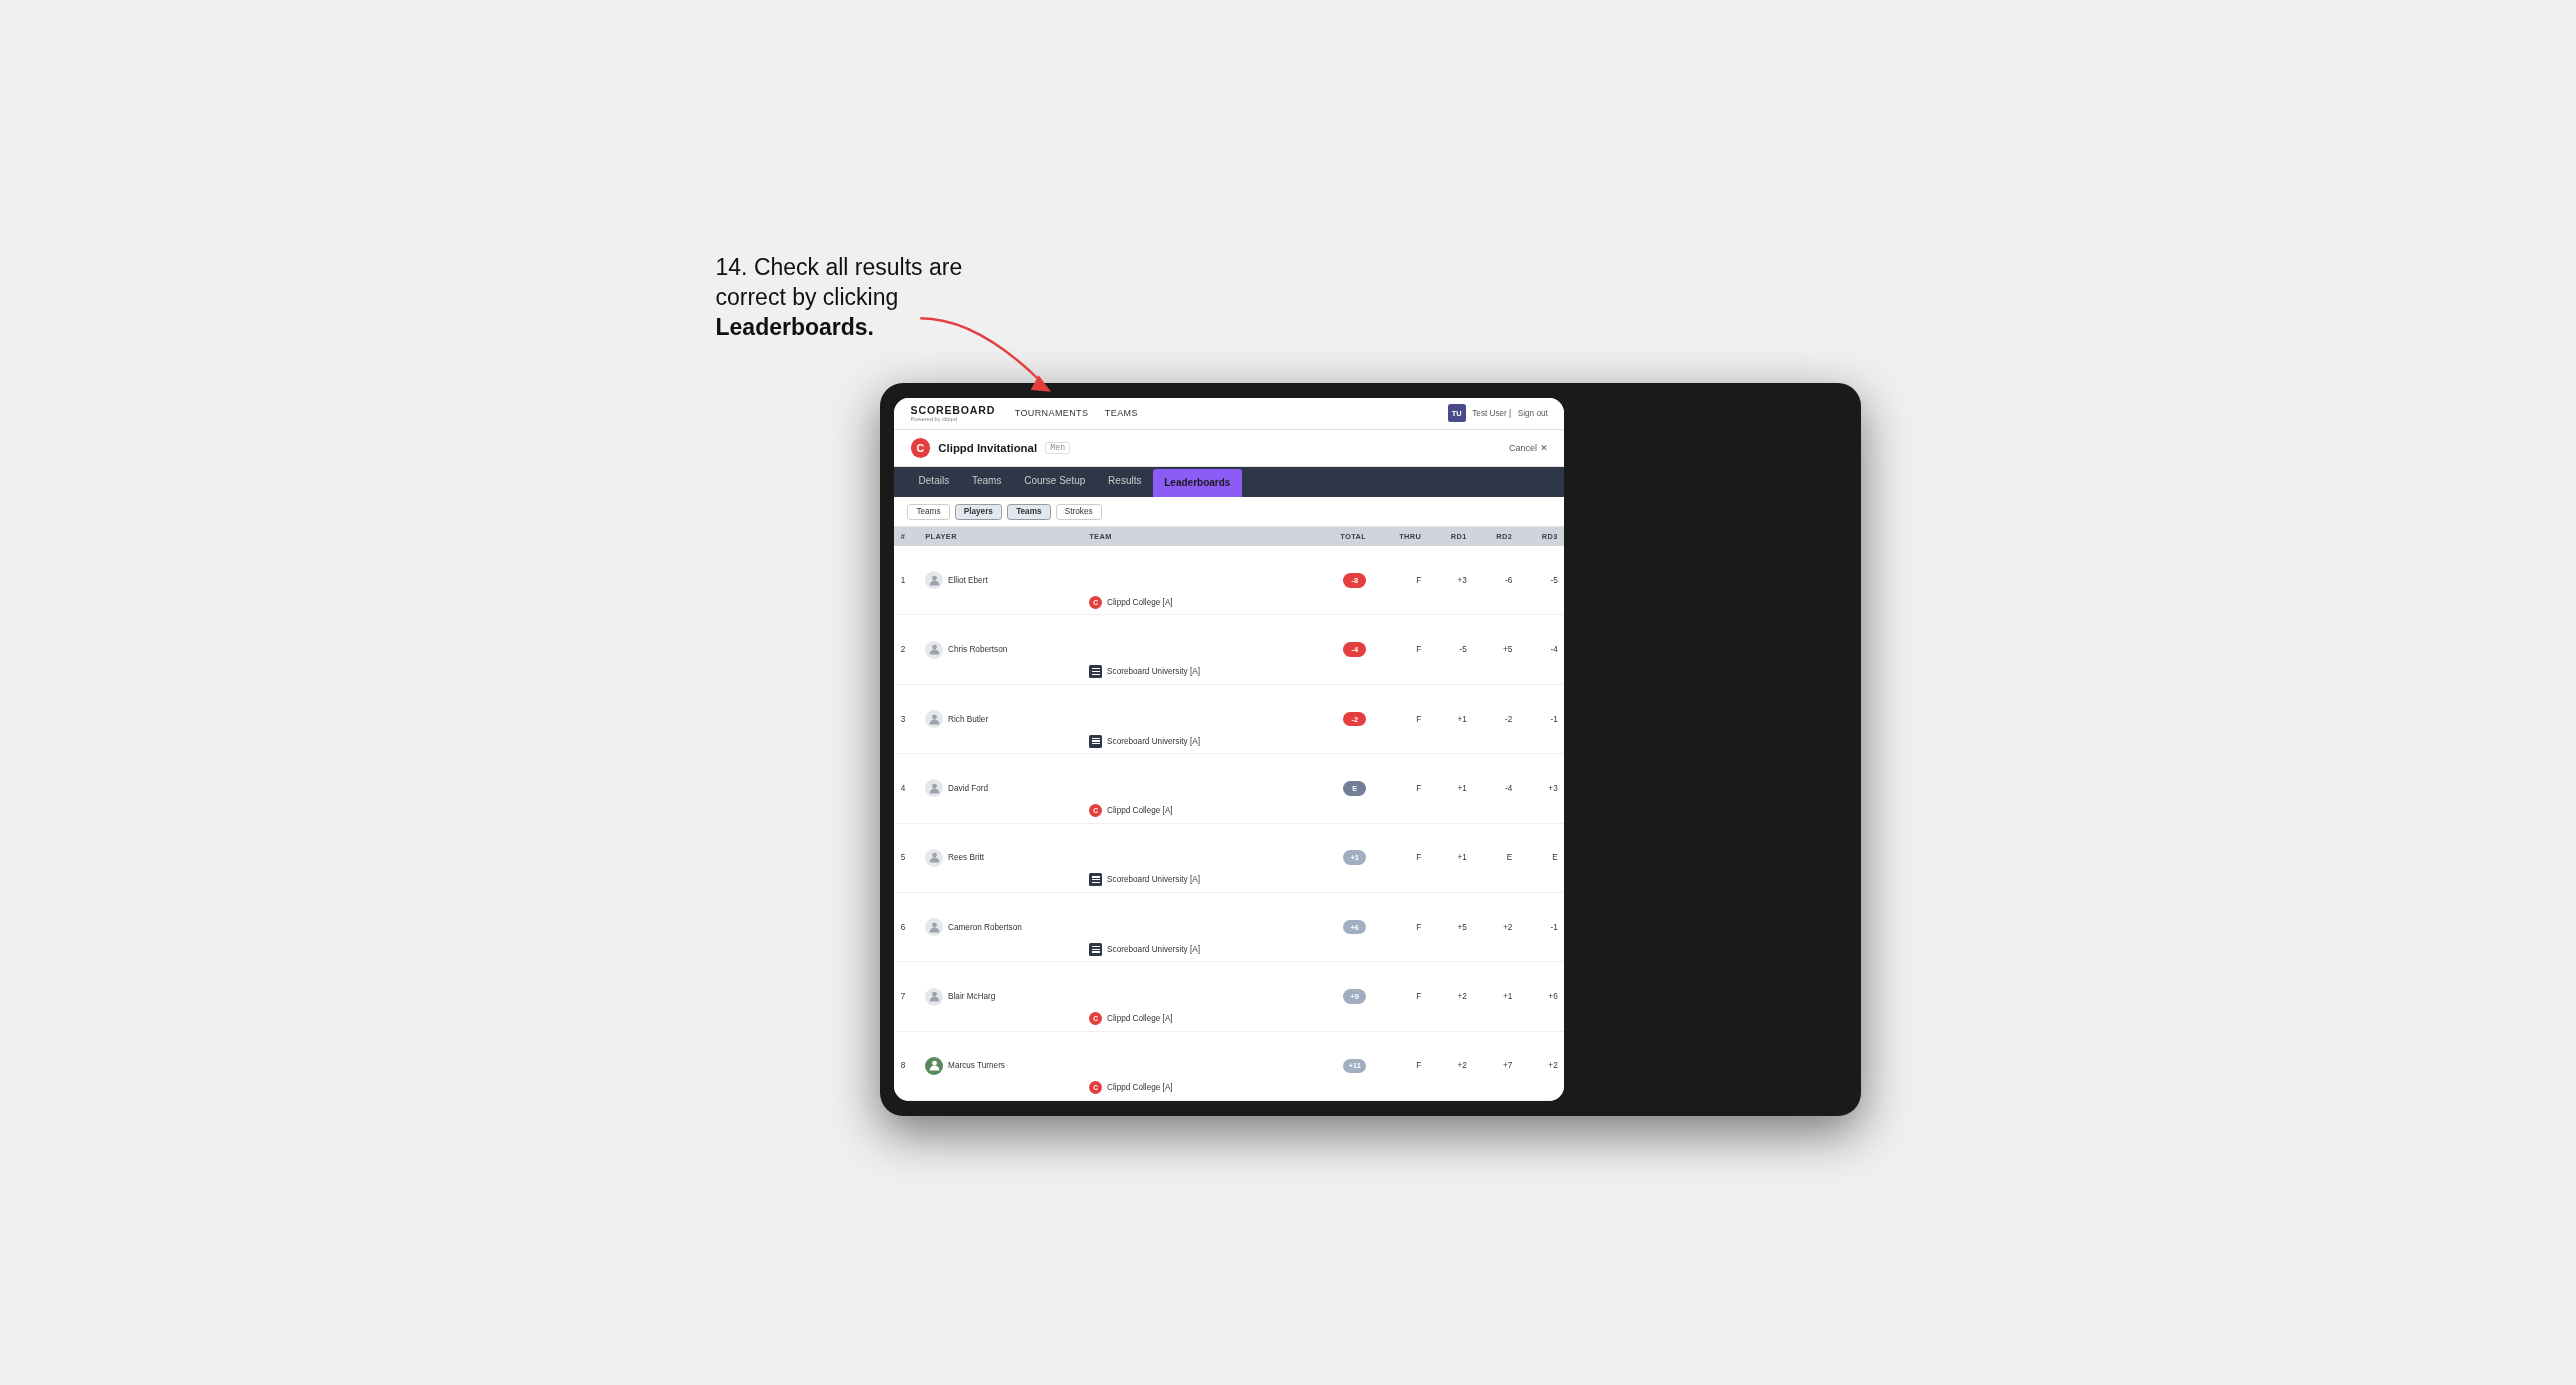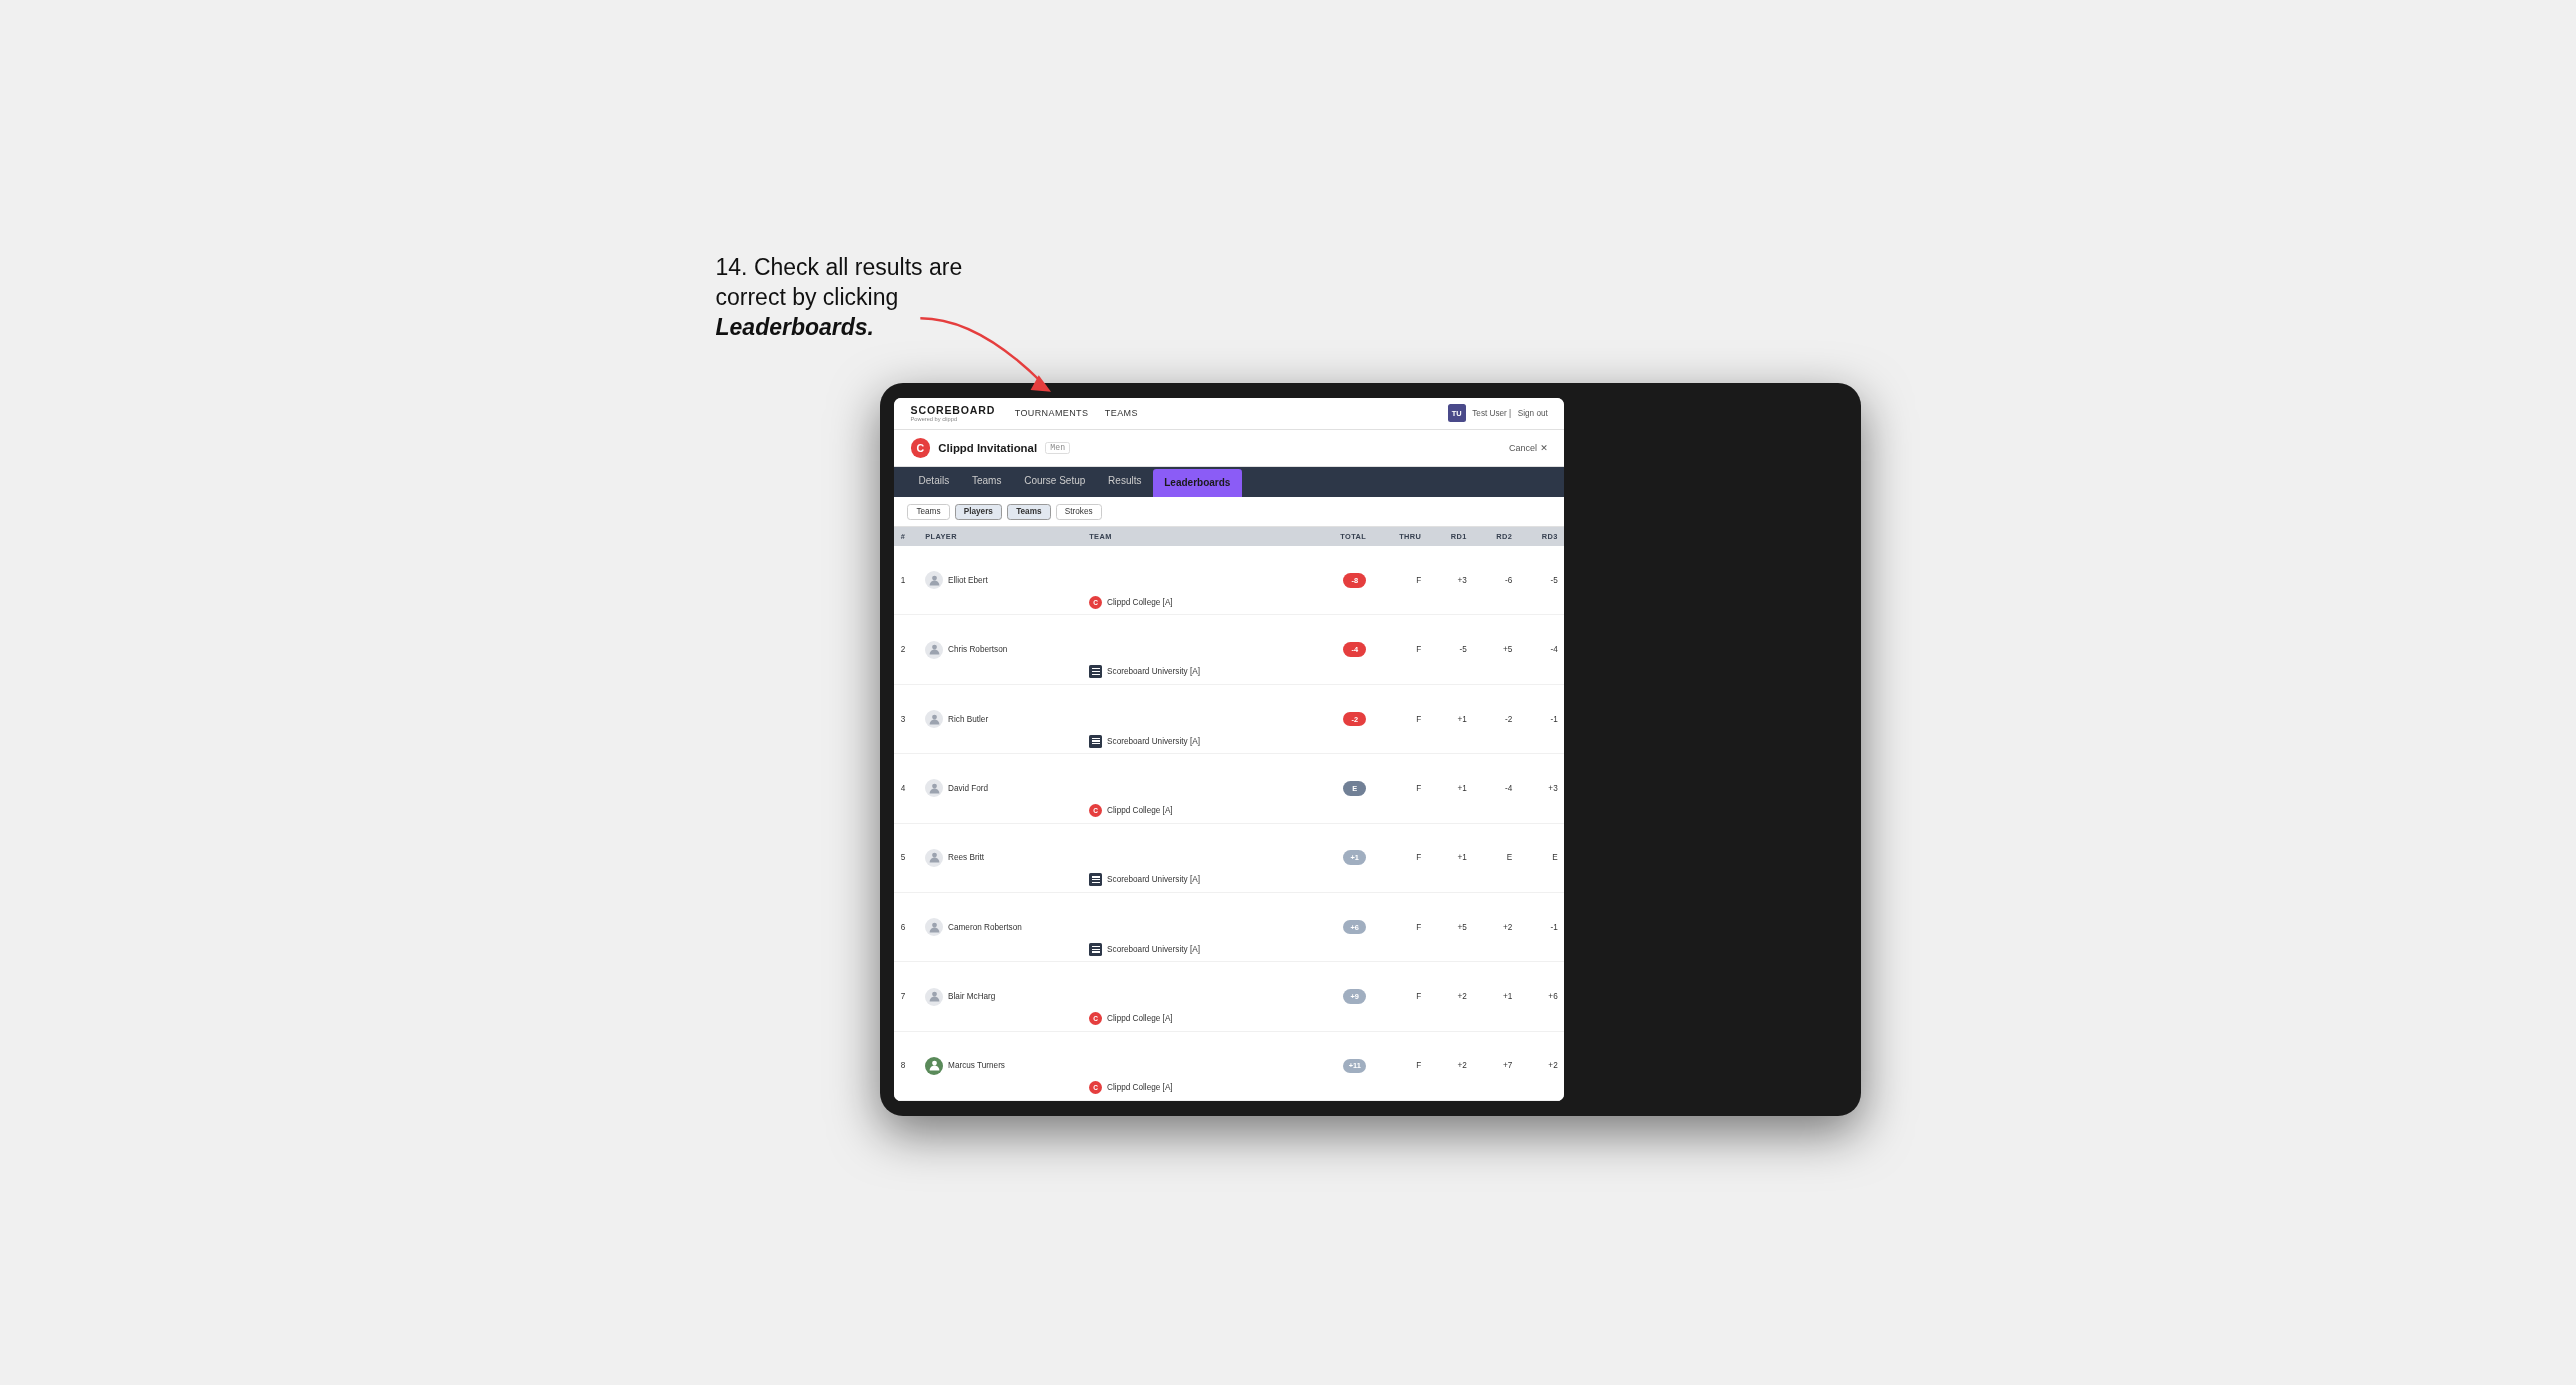--- a/index.html
+++ b/index.html
@@ -21,21 +21,21 @@
 
     .instruction-text {
       position: absolute;
       top: -16.4px;
       left: 0;
       font-size: 23px;
       line-height: 1.3;
       color: #111;
       max-width: 311px;
     }
-    .instruction-text strong { font-weight: 800; font-style: italic; }
+    .instruction-text strong { font-weight: 800; }
 
     .arrow-container {
       position: absolute;
       top: 41px;
       left: 196px;
       z-index: 10;
     }
 
     .arrow-svg {
       width: 180px;
@@ -47,21 +47,21 @@
       margin-top: 114px;
       margin-left: 164px;
       background: #1a1a1a;
       border-radius: 23px;
       padding: 14.7px;
       box-shadow: 0 16.4px 49px rgba(0,0,0,0.5);
     }
 
     .tablet-screen {
       background: #fff;
-      border-radius: 7px;
+      border-radius: 15px;
       overflow: hidden;
       width: 670px;
     }
 
     
     .navbar {
       background: #fff;
       border-bottom: 0.8px solid #e0e0e0;
       display: flex;
       align-items: center;

